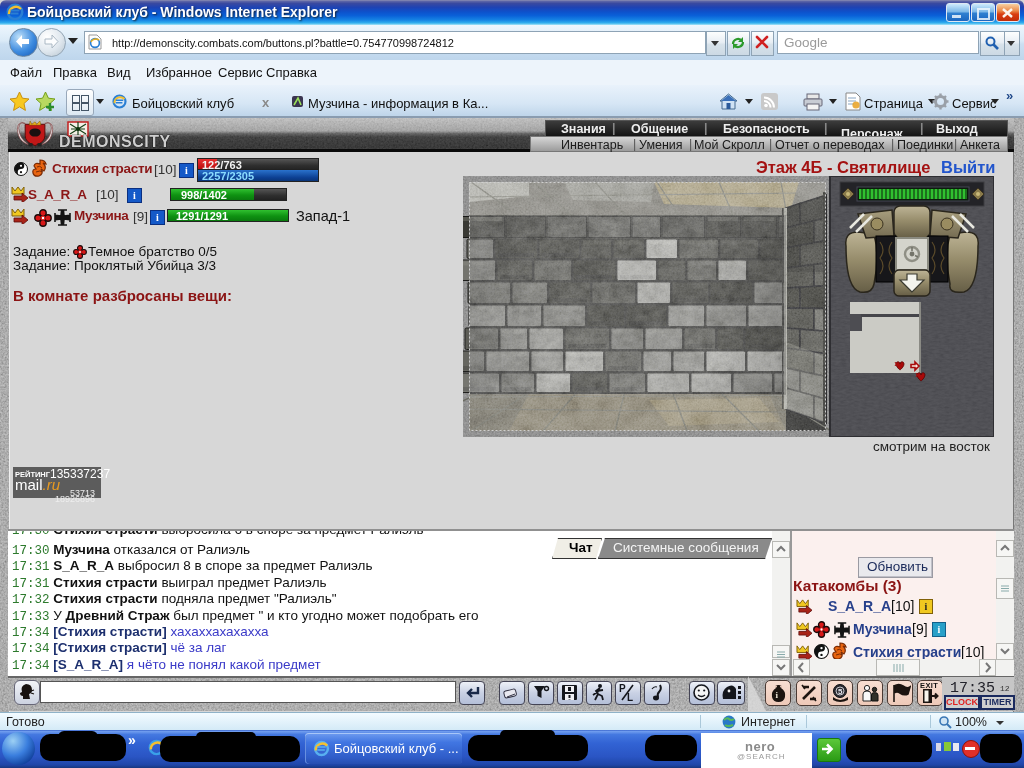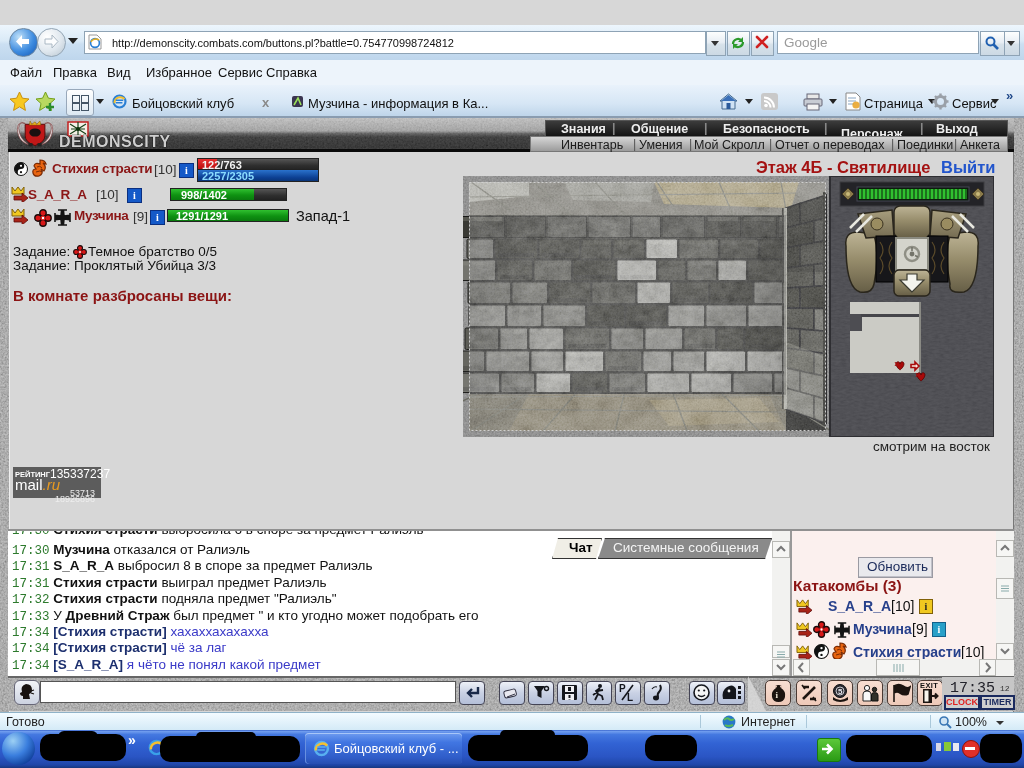--- a/index.html
+++ b/index.html
@@ -45,20 +45,39 @@
 .pbtn{position:absolute;top:680px;width:26px;height:26px;border:1px solid #4a3a34;border-radius:5px;background:linear-gradient(#f7ded2,#eec9b8);box-sizing:border-box;}
 
 #statusbar{top:712px;left:0;width:1024px;height:18px;background:linear-gradient(#f3fbff,#d2e9f6);border-top:1px solid #8fb2c8;font-size:12.5px;color:#222;}
 
 #taskbar{top:730px;left:0;width:1024px;height:38px;background:linear-gradient(#3a66cc 0%,#6f9cee 4%,#4478e0 12%,#3263d4 35%,#2a55c4 70%,#1f46a8 92%,#17377e 100%);}
 .blob{position:absolute;background:#000;border-radius:10px;}
 </style></head>
 <body>
 <div id="root">
 
+<div class="ab" id="titlebar">
+ <svg class="ab" style="left:6px;top:3px" width="18" height="18" viewBox="0 0 18 18">
+        <circle cx="9" cy="9" r="7.2" fill="none" stroke="#2a7fd4" stroke-width="2.6"></circle>
+        <path d="M3 11 A7 7 0 0 1 15 6" fill="none" stroke="#f4c030" stroke-width="2.4"></path>
+        <path d="M4.5 7.5 h9 M4.5 10.5 h8" stroke="#2a7fd4" stroke-width="1.8"></path>
+      </svg>
+ <span class="ttl">Бойцовский клуб - Windows Internet Explorer</span>
+ <div class="winbtn" style="left:946px;background:linear-gradient(#cdeafc,#7db8e8 45%,#2f7fd0 55%,#1b66c0)">
+        <div style="position:absolute;left:5px;top:11px;width:9px;height:3px;background:#eef6fc;opacity:.85"></div>
+      </div>
+ <div class="winbtn" style="left:971px;background:linear-gradient(#cdeafc,#7db8e8 45%,#2f7fd0 55%,#1b66c0)">
+        <div style="position:absolute;left:5px;top:4px;width:9px;height:8px;border:2px solid #eef6fc;opacity:.85"></div>
+      </div>
+ <div class="winbtn" style="left:996px;background:linear-gradient(#f8d0a0,#eb8a4a 40%,#d93d10 60%,#c22c08)">
+        <svg style="position:absolute;left:4px;top:3px" width="13" height="12">
+          <path d="M2 2 L11 10 M11 2 L2 10" stroke="#fcf4ec" stroke-width="2.4"></path>
+        </svg>
+      </div>
+</div>
 
 <div class="ab" id="addrbar">
  <div class="circbtn" style="left:9px;top:3px;width:27px;height:27px;background:radial-gradient(circle at 9px 8px,#bfe0f8,#3e8ce0 55%,#1255b4);border:1px solid #6b86a0;"></div>
  <svg class="ab" style="left:14px;top:9px" width="17" height="15" viewBox="0 0 17 15">
         <path d="M8 1 L2 7.5 L8 14 L8 10 L15 10 L15 5 L8 5 Z" fill="#fff"></path>
       </svg>
  <div class="circbtn" style="left:37px;top:3px;width:27px;height:27px;background:radial-gradient(circle at 9px 8px,#ffffff,#dfe7ee 55%,#b6c4cf);border:1px solid #93a5b5;"></div>
  <svg class="ab" style="left:43px;top:9px" width="17" height="15" viewBox="0 0 17 15">
         <path d="M9 1 L15 7.5 L9 14 L9 10 L2 10 L2 5 L9 5 Z" fill="#fcfdfe" stroke="#aab8c4"></path>
       </svg>
@@ -883,20 +902,24 @@
  <div class="ab" style="left:305px;top:3px;width:157px;height:31px;border-radius:4px;background:linear-gradient(#6f9cf0,#4176e2 30%,#2f5cc8 80%,#274eb0);box-shadow:inset 0 1px 0 #a8c6f8,inset 1px 0 0 #6890e0;"></div>
  <svg class="ab" style="left:313px;top:10px" width="17" height="17" viewBox="0 0 18 18">
         <circle cx="9" cy="9" r="6.8" fill="none" stroke="#58b0f0" stroke-width="2.6"></circle>
         <path d="M3 11 A7 7 0 0 1 15 6" fill="none" stroke="#f4c030" stroke-width="2.6"></path>
         <path d="M4.5 7.5 h9 M4.5 10.5 h8" stroke="#58b0f0" stroke-width="1.6"></path>
       </svg>
  <span class="ab" style="left:334px;top:11px;color:#fff;font-size:13px;">Бойцовский клуб - ...</span>
  <div class="blob" style="left:468px;top:5px;width:120px;height:26px;"></div>
  <div class="blob" style="left:500px;top:0px;width:55px;height:10px;border-radius:5px;"></div>
  <div class="blob" style="left:645px;top:5px;width:52px;height:26px;"></div>
+ <div class="ab" style="left:701px;top:3px;width:111px;height:35px;background:#fff;">
+   <span class="ab" style="left:44px;top:6px;color:#8a8a8a;font-weight:bold;font-size:13px;letter-spacing:.5px;">nero</span>
+   <span class="ab" style="left:36px;top:19px;color:#9a9a9a;font-size:8px;letter-spacing:1px;">@SEARCH</span>
+ </div>
  <div class="ab" style="left:817px;top:8px;width:22px;height:22px;border-radius:3px;background:linear-gradient(#5cc83a,#2a9a14);border:1px solid #1a7a0a;"><svg width="20" height="20" viewBox="0 0 20 20">
           <path d="M4 10 h8 M9 5.5 L13.5 10 L9 14.5" stroke="#fff" stroke-width="2.6" fill="none"></path>
         </svg></div>
  <div class="blob" style="left:846px;top:5px;width:86px;height:27px;"></div>
  <div class="ab" style="left:936px;top:13px;width:5px;height:8px;background:#d8d8e8;"></div>
  <div class="ab" style="left:944px;top:12px;width:7px;height:9px;background:#88c838;"></div>
  <div class="ab" style="left:953px;top:13px;width:6px;height:8px;background:#e8e8f0;"></div>
  <div class="ab" style="left:962px;top:10px;width:16px;height:16px;border-radius:50%;background:#e03028;border:1px solid #901008;">
         <div style="position:absolute;left:2px;top:6px;width:10px;height:3px;background:#fff;"></div>
       </div>

